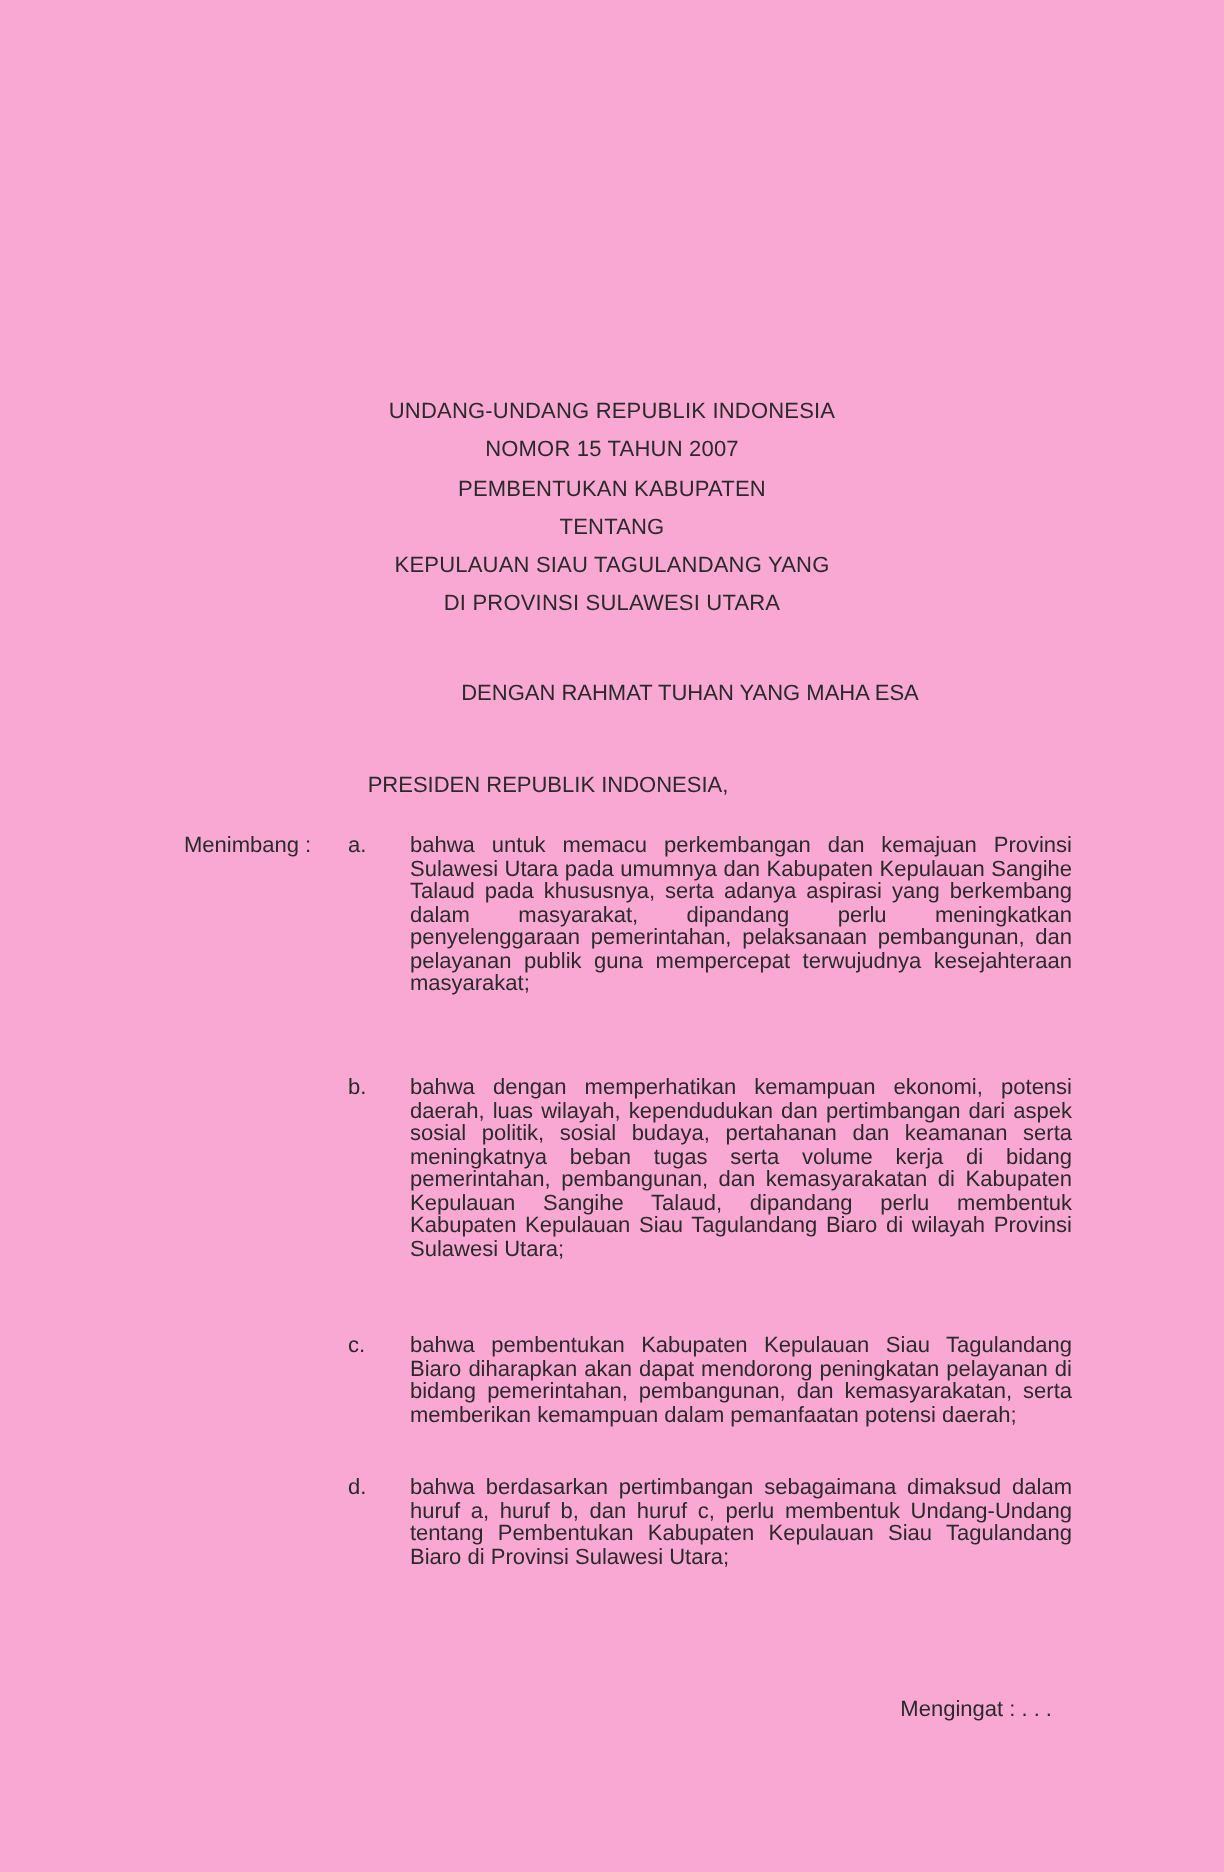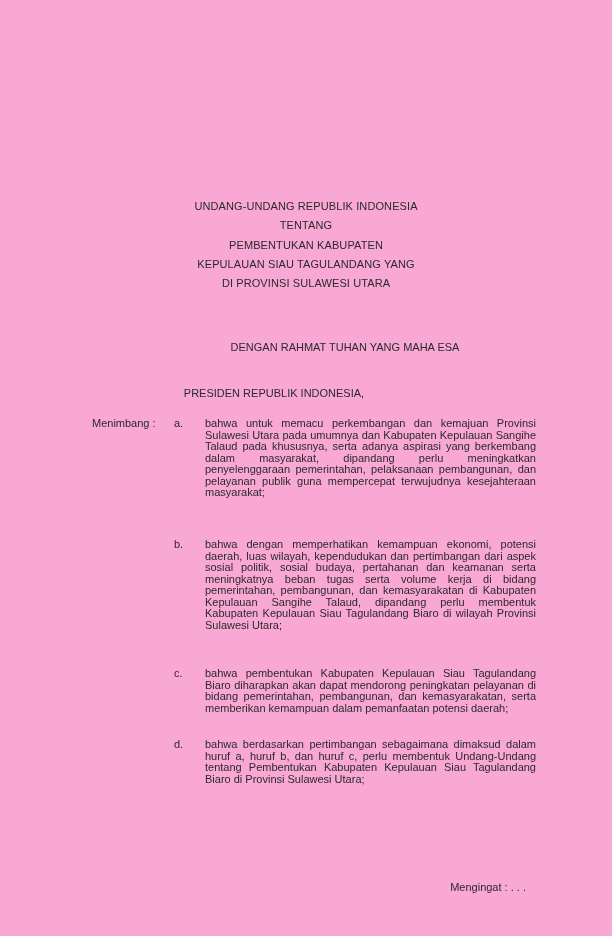--- a/index.html
+++ b/index.html
@@ -86,36 +86,37 @@
       text-align-last: left;
       hyphens: none;
     }
     .clause-a { top: 0; }
     .clause-b { top: 121px; }
     .clause-c { top: 250px; }
     .clause-d { top: 321px; }
     .footer-next {
       position: absolute;
       right: 86px;
-      top: 880px;
+      top: 848px;
       font-size: 11px;
       line-height: 14px;
       white-space: nowrap;
       text-align: center;
     }
   </style>
 </head>
 <body>
 
 <div class="page">
 
   <div class="title-block">
     <div>UNDANG-UNDANG REPUBLIK INDONESIA</div>
+    <div>NOMOR 15 TAHUN 2007</div>
+    <div>PEMBENTUKAN KABUPATEN</div>
     <div>TENTANG</div>
-    <div>PEMBENTUKAN KABUPATEN</div>
     <div>KEPULAUAN SIAU TAGULANDANG YANG</div>
     <div>DI PROVINSI SULAWESI UTARA</div>
   </div>
 
   <div class="invocation">DENGAN RAHMAT TUHAN YANG MAHA ESA</div>
 
   <div class="president">PRESIDEN REPUBLIK INDONESIA,</div>
 
   <div class="considerations">
     <div class="menimbang-label">Menimbang :</div>

